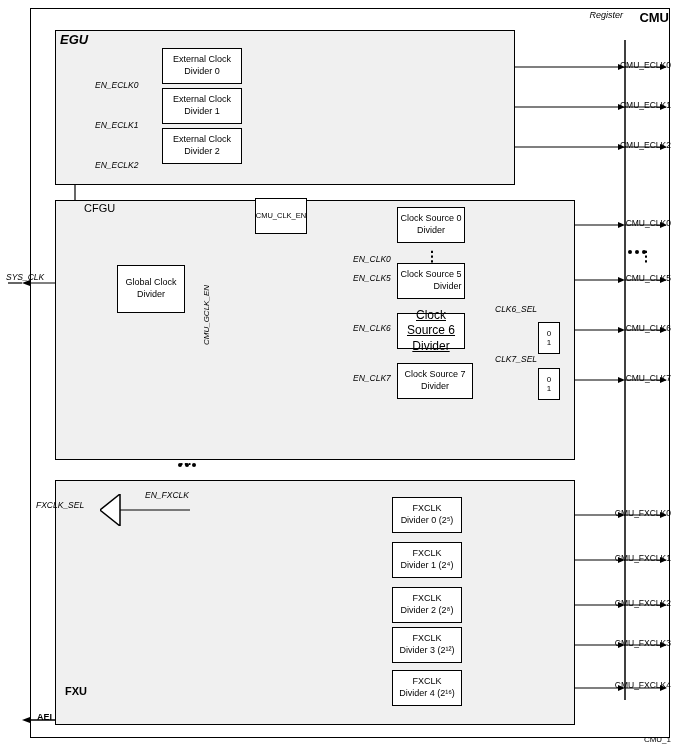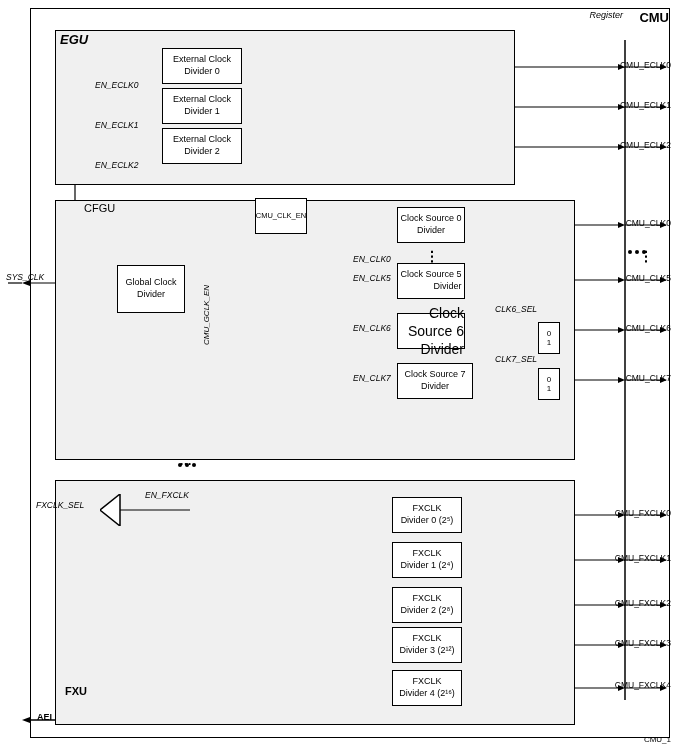--- a/index.html
+++ b/index.html
@@ -402,21 +402,21 @@
   <span class="label-text" style="top:218px; left:353px;margin-top:36px;">EN_CLK0</span>
 
   <div class="block" style="top:263px; left:397px; width:68px; height:36px;">
     <span style="font-size:9px; white-space:pre-line; text-align:right;">Clock Source 5
 Divider</span>
   </div>
 
   <span class="label-text" style="top:273px; left:353px;">EN_CLK5</span>
 
   <div class="block" style="top:313px; left:397px; width:68px; height:36px;">
-    <span style="font-size:14px; white-space:pre-line; text-align:right;">Clock Source 6
+    <span style="font-size:12px; white-space:pre-line; text-align:center;text-decoration:underline;">Clock Source 6
 Divider</span>
   </div>
 
   <span class="label-text" style="top:323px; left:353px;">EN_CLK6</span>
 
   <div class="block" style="top:363px; left:397px; width:76px; height:36px;">
     <span style="font-size:9px; white-space:pre-line; text-align:center;">Clock Source 7
 Divider</span>
   </div>
 

